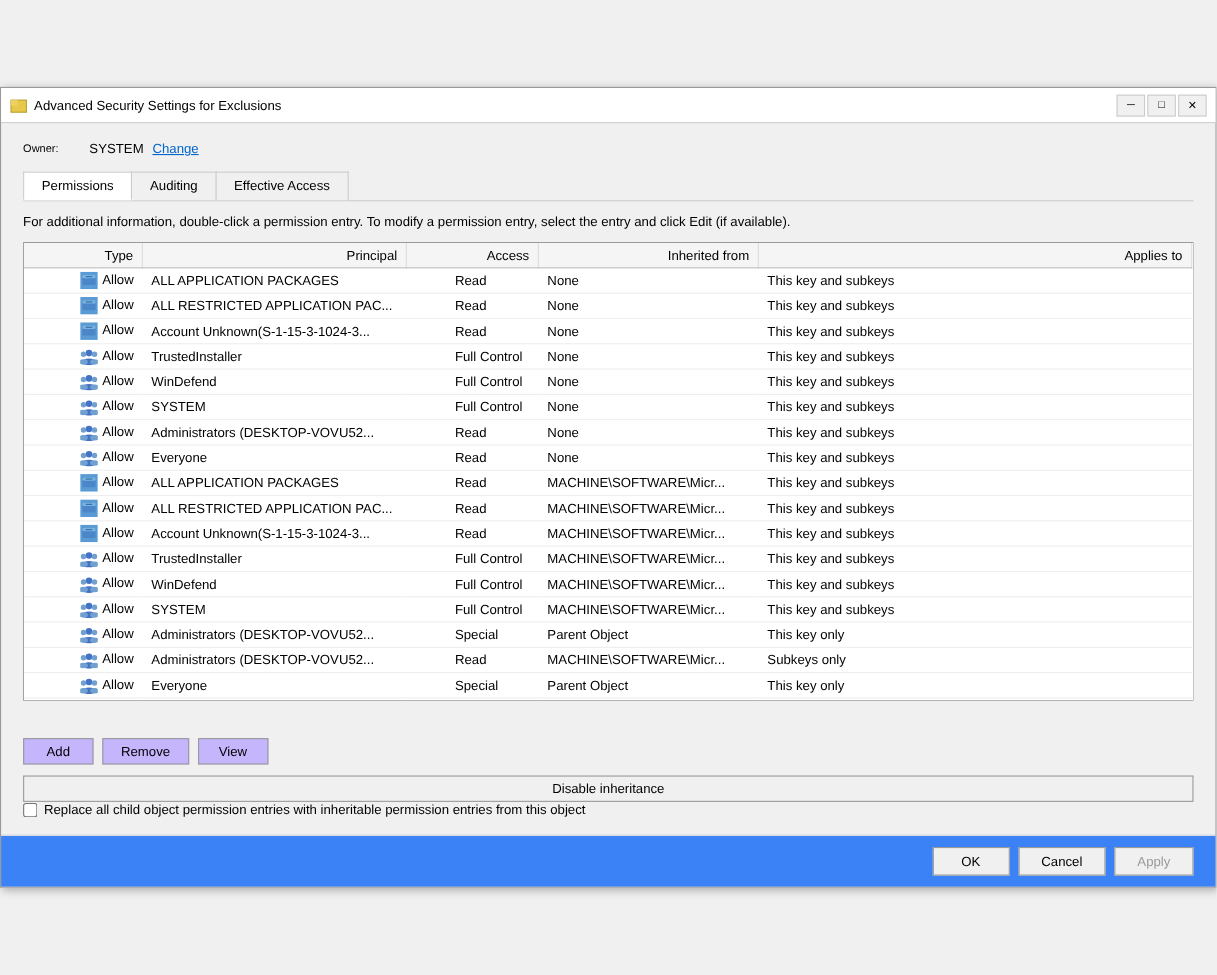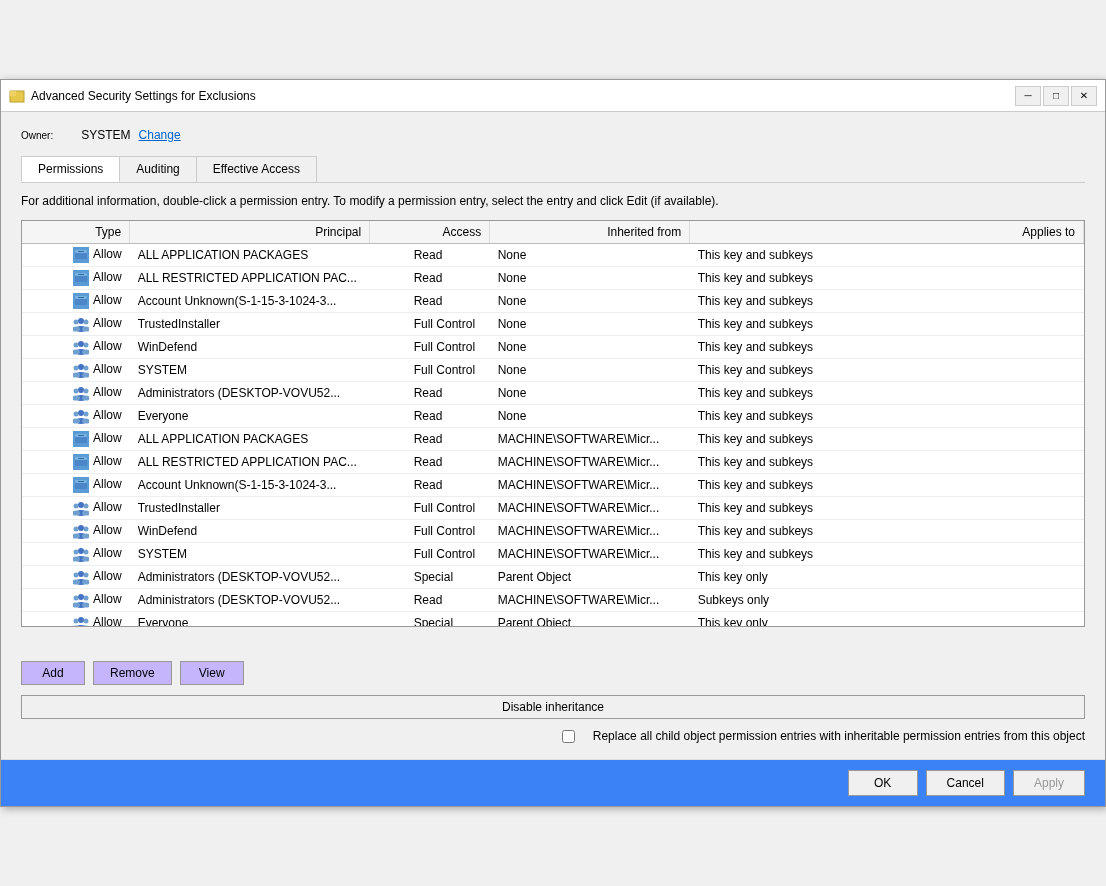--- a/index.html
+++ b/index.html
@@ -167,24 +167,22 @@
       background: #f0f0f0;
       border: 1px solid #999;
       cursor: pointer;
       font-size: 12px;
       margin-top: 10px;
       display: inline-block;
     }
     .checkbox-row {
       display: flex;
       align-items: center;
-      gap: 18px;
-      margin-top: 10px;
-      font-size: 12px;
-      justify-content: flex-end;
+      gap: 6px;
+      font-size: 12px;
     }
     .footer {
       display: flex;
       justify-content: flex-end;
       gap: 8px;
       padding: 10px 20px;
       background: #3b82f6;
       border-top: 1px solid #ddd;
       flex-shrink: 0;
     }

